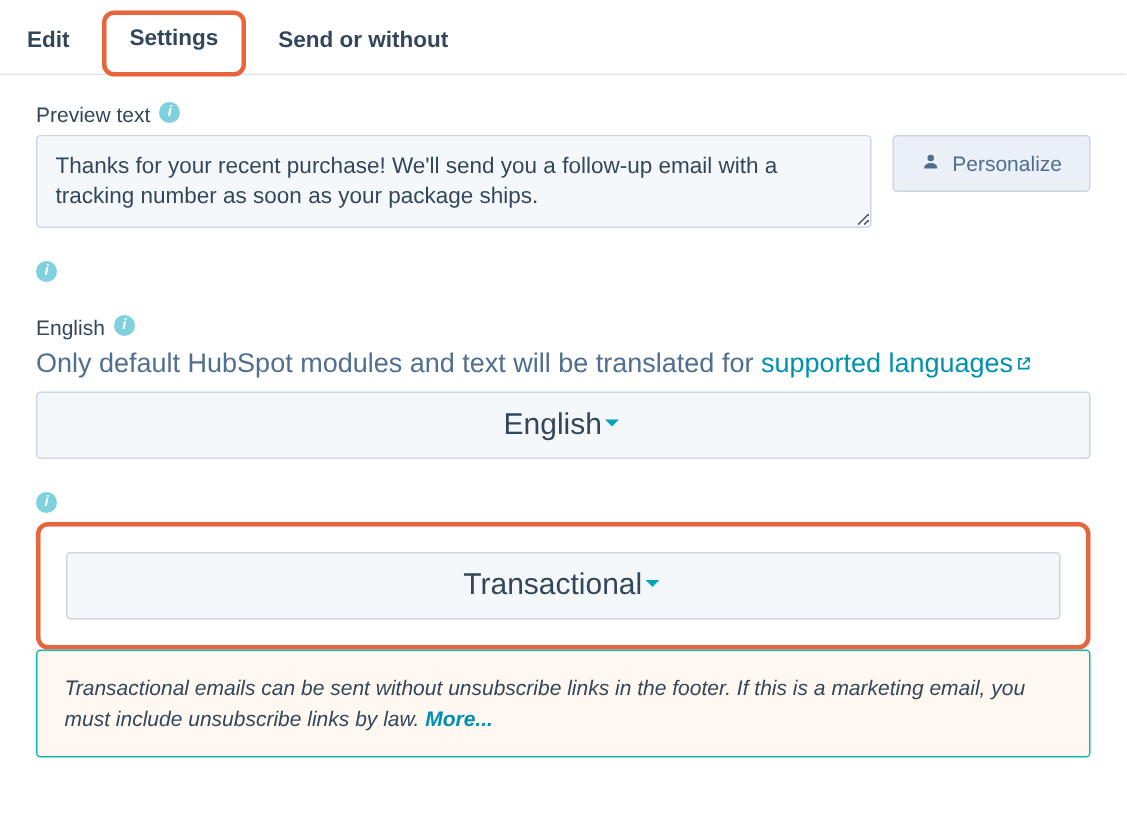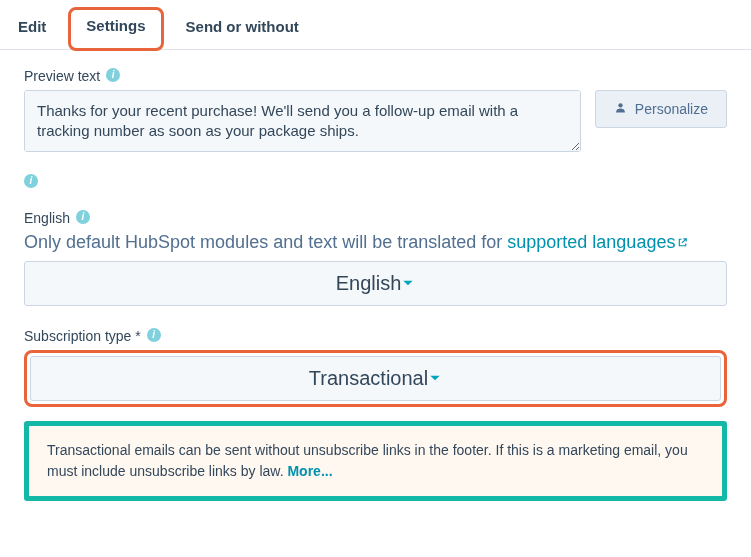--- a/index.html
+++ b/index.html
@@ -94,32 +94,32 @@
   .link-bold { color: #0091ae; font-weight: 600; cursor: pointer; }
   .ext-icon { display:inline-block; margin-left:2px; }
   .select {
     display: flex; justify-content: center; align-items: center;
     cursor: pointer; font-size: 20px;
   }
   .chevron { color: #00a4bd; }
   .highlight-wrap {
     border: 3px solid #e9633b;
     border-radius: 8px;
-    padding: 3px;
+    padding: 17px;
     margin-top: 4px;
   }
   .notice {
-    border: 5px solid #14b8a6;
+    border: 1px solid #14b8a6;
     background: #fef8f0;
     border-radius: 3px;
     padding: 14px 18px;
     font-size: 14px;
     color: #33475b;
     line-height: 1.5;
-    margin-top: 14px;
+    font-style: italic;
   }
   .person-icon { display:inline-block; }
 </style>
 </head>
 <body>
 
 <div class="tabs">
   <div class="tab">Edit</div>
   <div class="tab tab-highlight">Settings</div>
   <div class="tab">Send or without</div>
@@ -171,21 +171,20 @@
       <span class="chevron">
         <svg width="14" height="14" viewBox="0 0 24 24" fill="#00a4bd">
             <path d="M4 8l8 8 8-8z"></path>
           </svg>
       </span>
     </div>
   </div>
 
   <div class="field" style="margin-bottom:0">
     <div class="label-row">
-      <span>Subscription type *</span>
       <span class="info-icon">i</span>
     </div>
     <div class="highlight-wrap">
       <div class="select">
         <span>Transactional</span>
         <span class="chevron">
           <svg width="14" height="14" viewBox="0 0 24 24" fill="#00a4bd">
               <path d="M4 8l8 8 8-8z"></path>
             </svg>
         </span>

